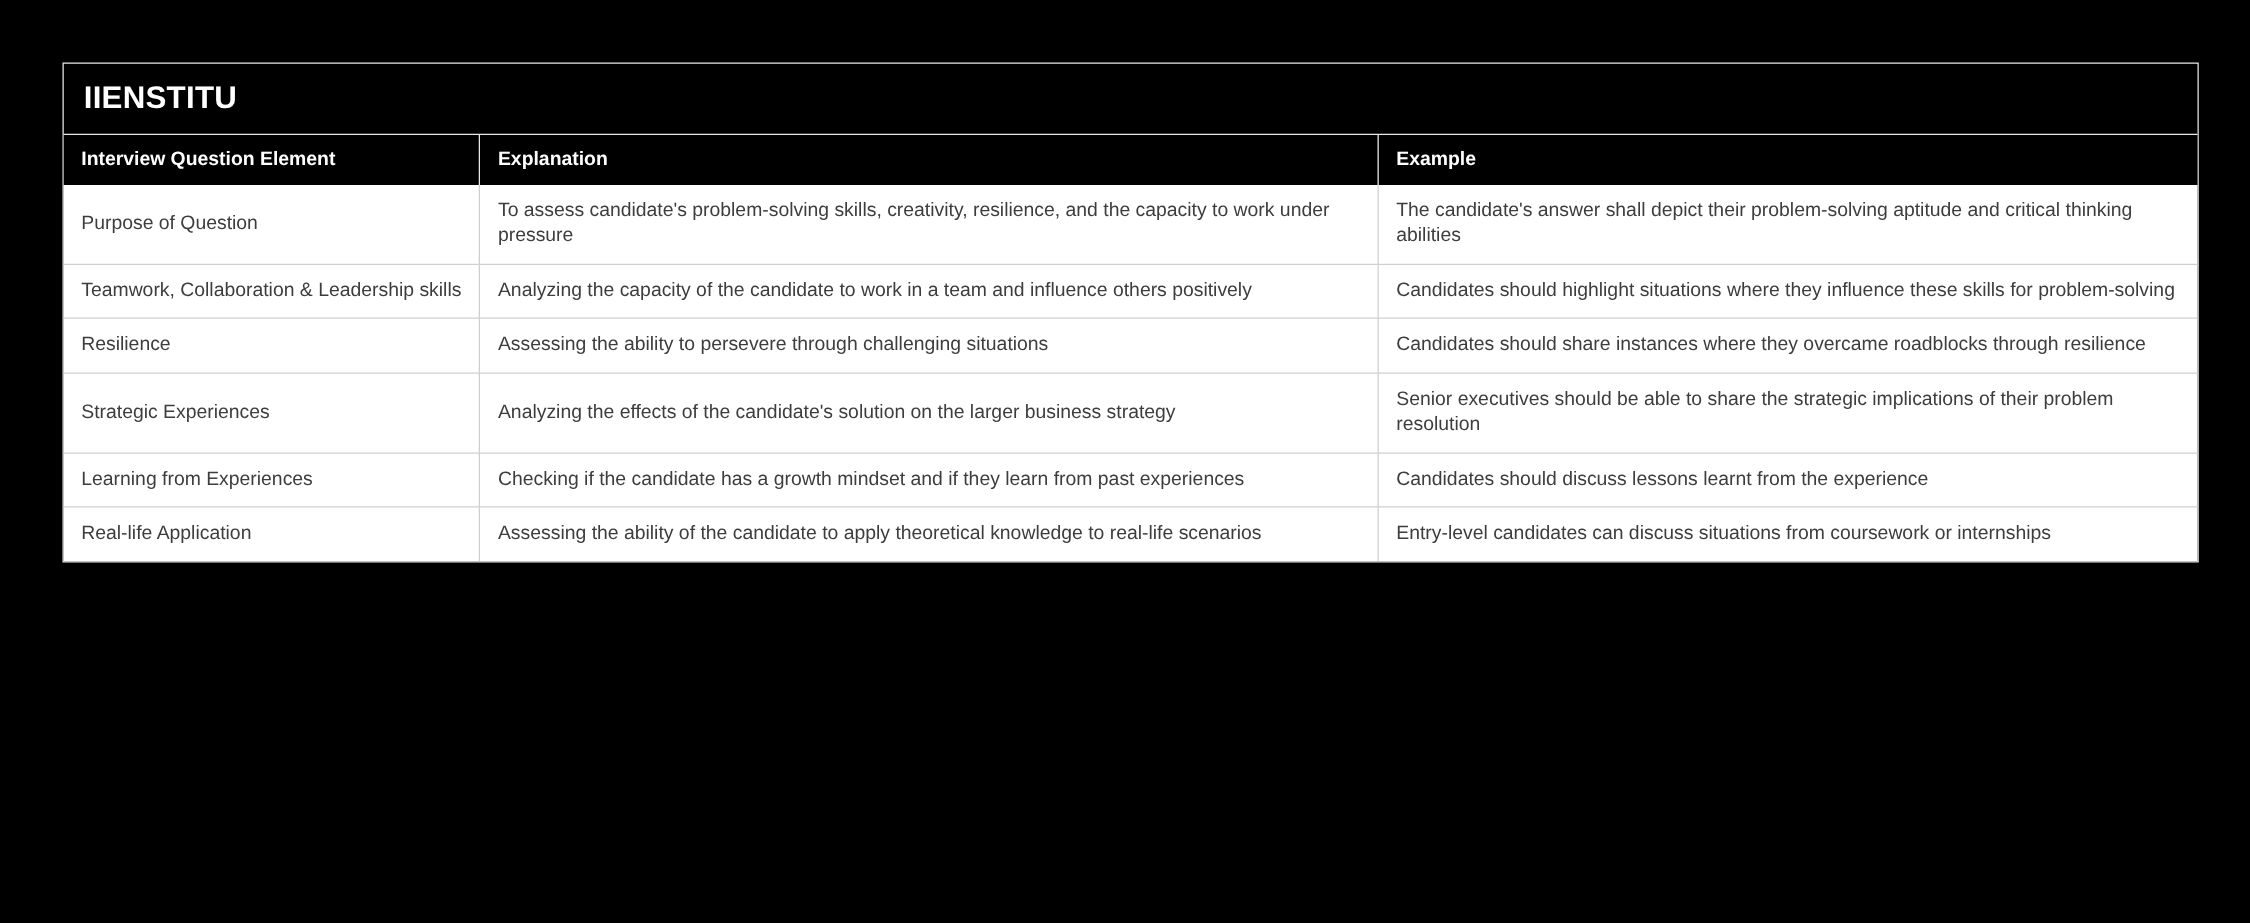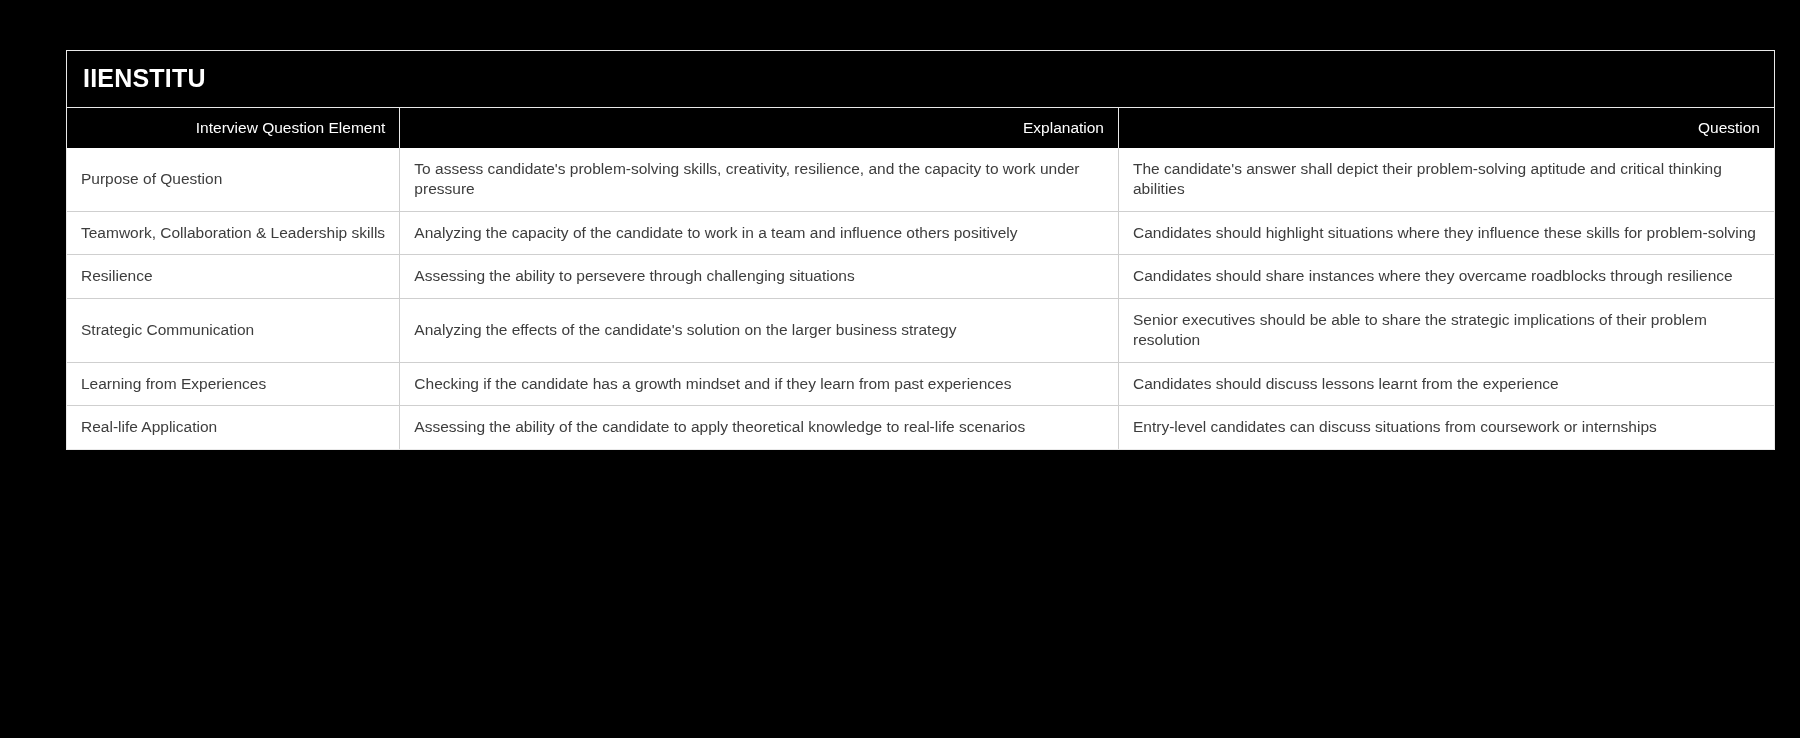--- a/index.html
+++ b/index.html
@@ -9,21 +9,21 @@
   body {
     width: 1800px;
     height: 738px;
     background: var(--page-bg, #000);
     font-family: "Liberation Sans", "DejaVu Sans", sans-serif;
     overflow: hidden;
     position: relative;
   }
   .table-card {
     position: absolute;
-    left: 66px;
+    left: 50px;
     top: 50px;
     width: 1707px;
     background: var(--header-bg, #000);
     border: 1px solid var(--outer-border, #e9e9e9);
   }
   .title-bar {
     color: var(--header-text, #fff);
     font-size: 25px;
     font-weight: bold;
     letter-spacing: 0.2px;
@@ -36,22 +36,22 @@
     table-layout: fixed;
     background: var(--body-bg, #fff);
   }
   col.c1 { width: 19.5%; }
   col.c2 { width: 42.1%; }
   col.c3 { width: 38.4%; }
   thead th {
     background: var(--header-bg, #000);
     color: var(--header-text, #fff);
     font-size: 15.5px;
-    font-weight: normal;
-    text-align: right;
+    font-weight: bold;
+    text-align: left;
     padding: 11px 14px;
     border-right: 1px solid var(--outer-border, #e9e9e9);
   }
   thead th:last-child { border-right: none; }
   tbody td {
     color: var(--body-text, #3d3d3d);
     font-size: 15.5px;
     line-height: 1.32;
     vertical-align: middle;
     padding: 11px 14px;
@@ -71,21 +71,21 @@
   <table class="data-table">
     <colgroup>
       <col class="c1">
         <col class="c2">
         <col class="c3">
     </colgroup>
     <thead>
       <tr>
         <th>Interview Question Element</th>
         <th>Explanation</th>
-        <th>Question</th>
+        <th>Example</th>
       </tr>
     </thead>
     <tbody>
   <tr>
     <td>Purpose of Question</td>
     <td>To assess candidate's problem-solving skills, creativity, resilience, and the capacity to work under pressure</td>
     <td>The candidate's answer shall depict their problem-solving aptitude and critical thinking abilities</td>
   </tr>
 
 
@@ -98,21 +98,21 @@
   </tr>
 
 
   <tr>
     <td>Resilience</td>
     <td>Assessing the ability to persevere through challenging situations</td>
     <td>Candidates should share instances where they overcame roadblocks through resilience</td>
   </tr>
 
   <tr>
-    <td>Strategic Communication</td>
+    <td>Strategic Experiences</td>
     <td>Analyzing the effects of the candidate's solution on the larger business strategy</td>
     <td>Senior executives should be able to share the strategic implications of their problem resolution</td>
   </tr>
 
   <tr>
     <td>Learning from Experiences</td>
     <td>Checking if the candidate has a growth mindset and if they learn from past experiences</td>
     <td>Candidates should discuss lessons learnt from the experience</td>
   </tr>
 

